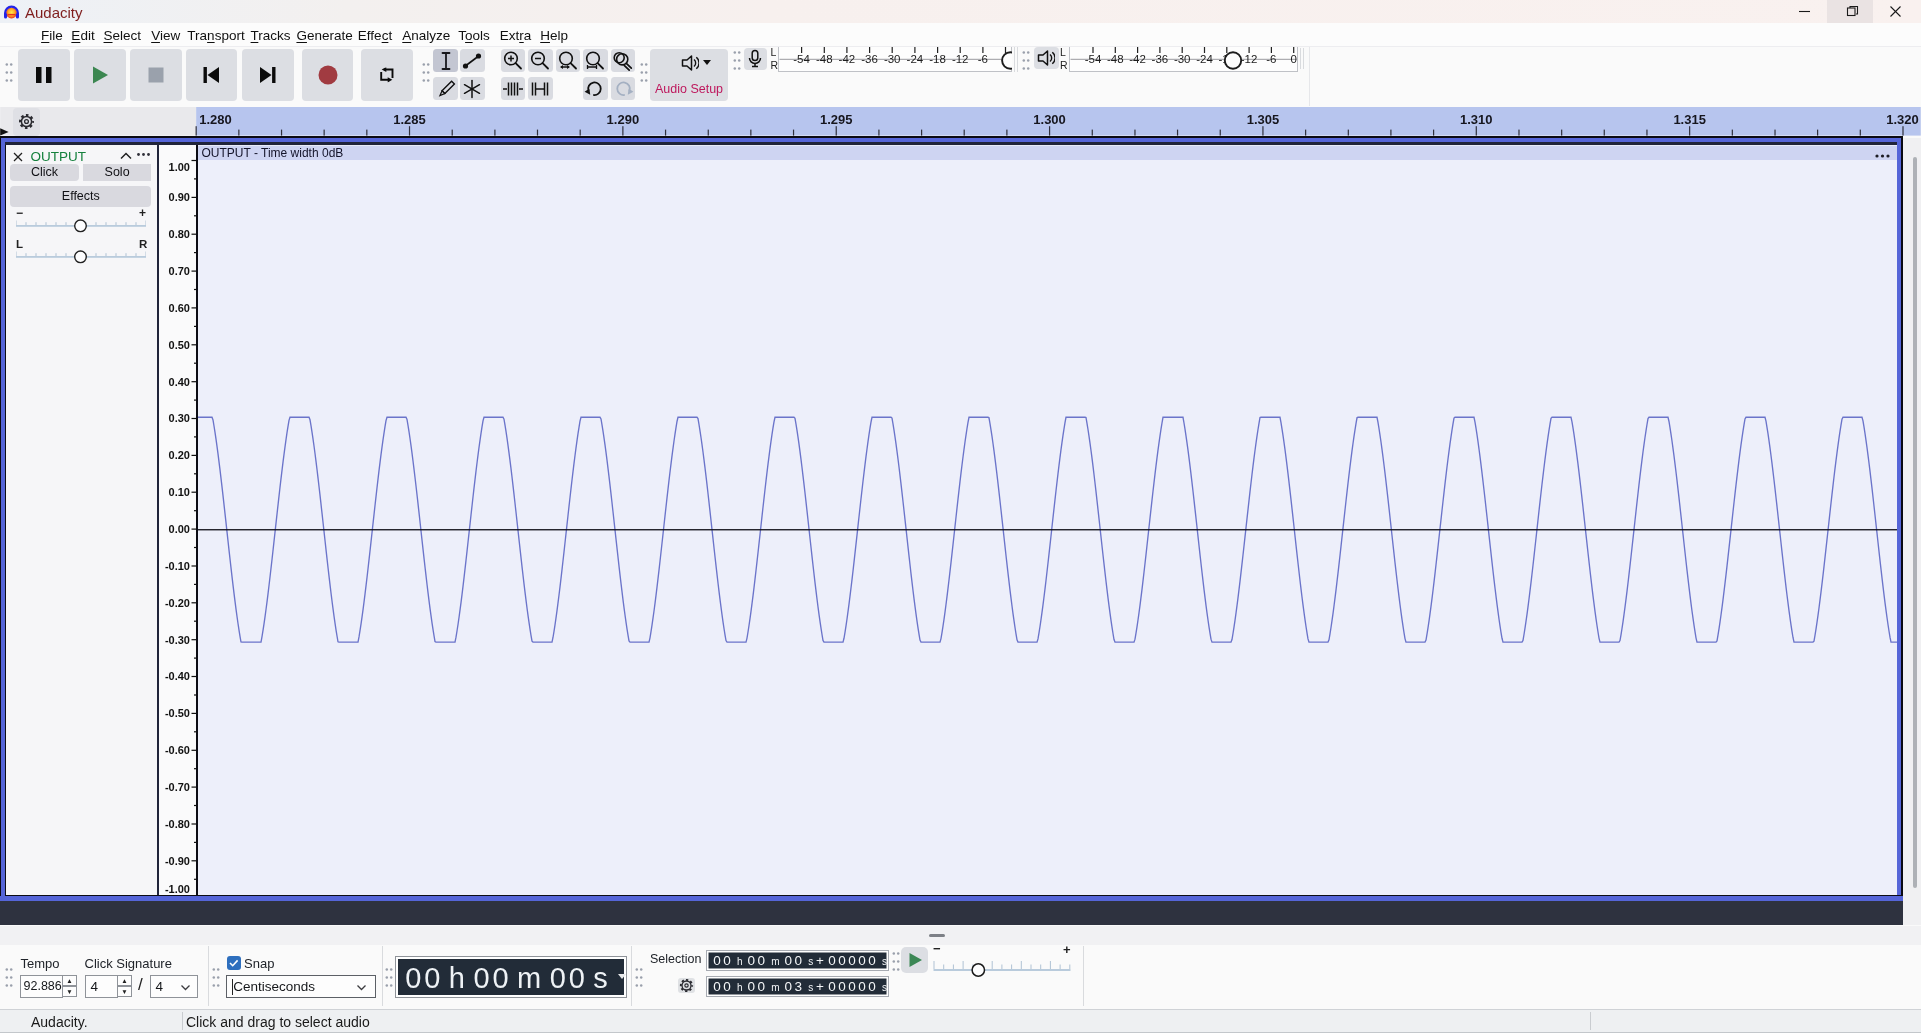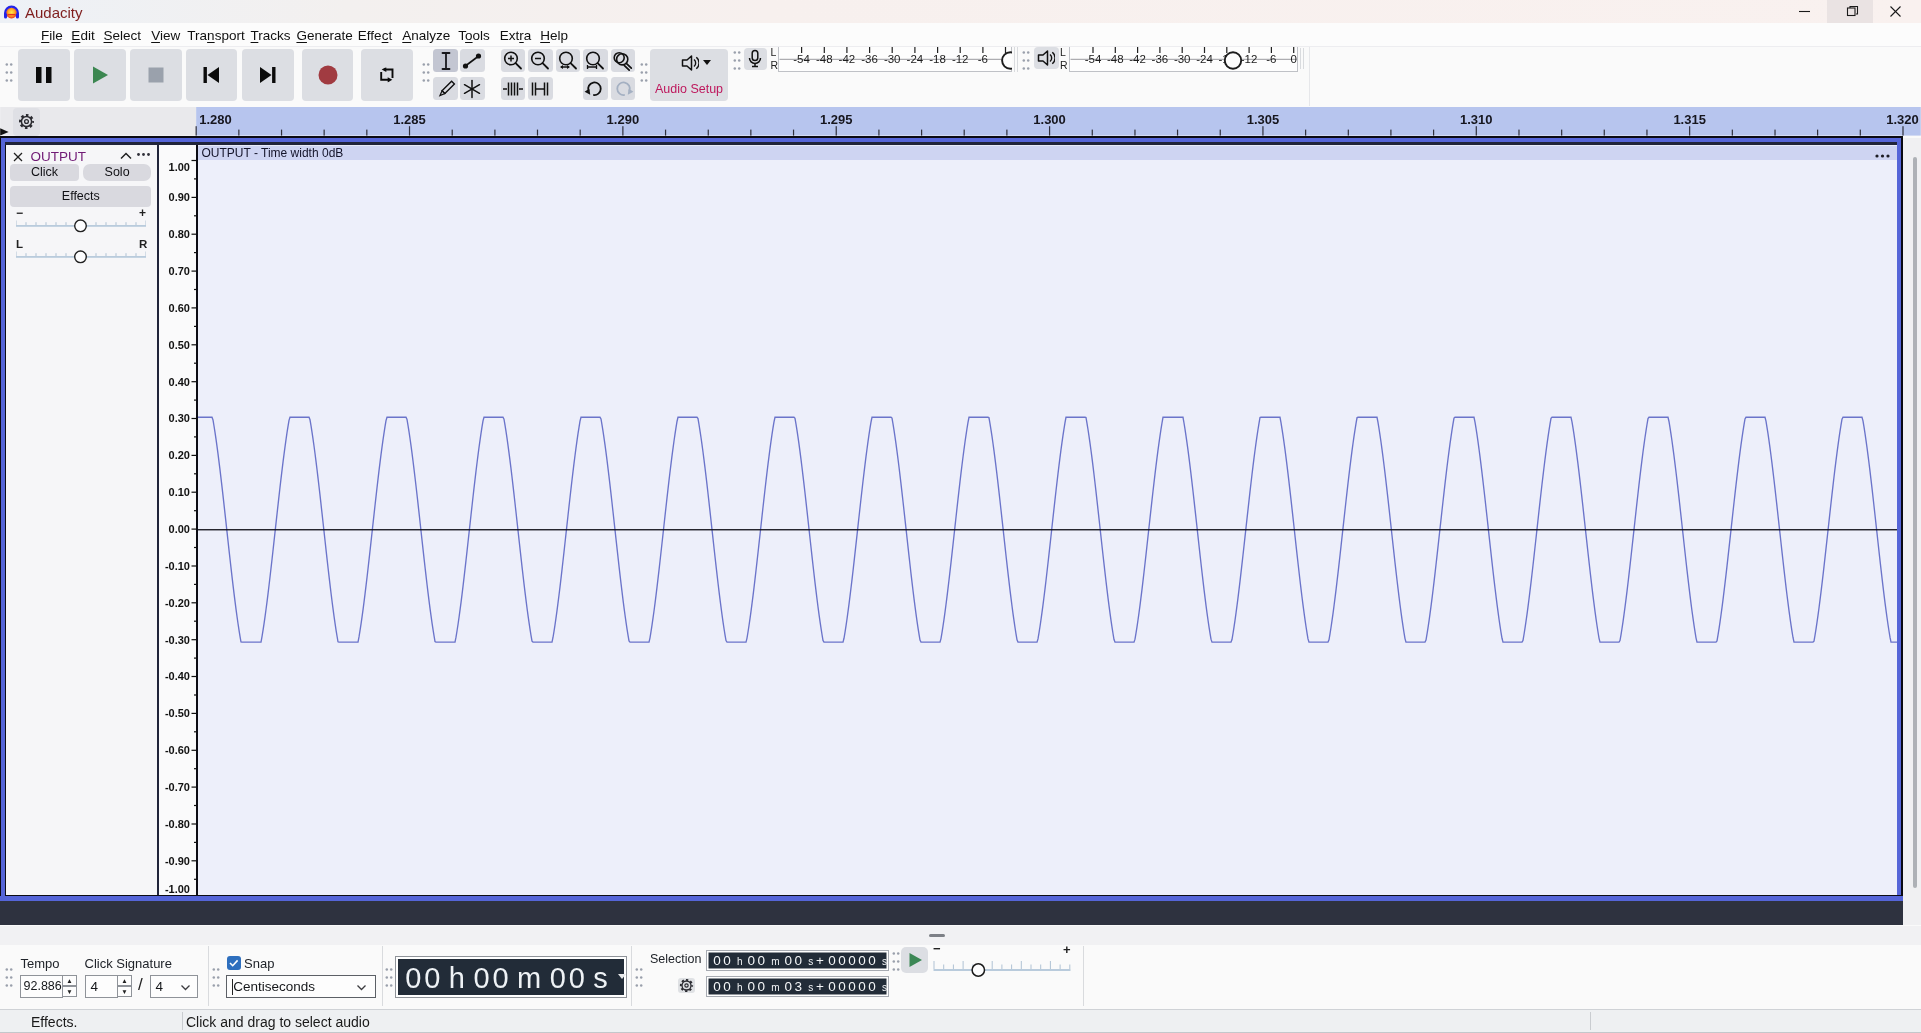--- a/index.html
+++ b/index.html
@@ -413,31 +413,31 @@
 <div class="abs" style="left:201.5px;top:146.2px;font-size:12px;color:#14142a">OUTPUT - Time width 0dB</div>
 <svg class="abs" style="left:1873.5px;top:152.5px" width="17" height="6" viewBox="0 0 17 6">
     <circle cx="3" cy="3" r="1.6" fill="#1c1c24"></circle>
     <circle cx="8.5" cy="3" r="1.6" fill="#1c1c24"></circle>
     <circle cx="14" cy="3" r="1.6" fill="#1c1c24"></circle>
   </svg>
 <svg class="abs" style="left:10px;top:149px" width="16" height="16" viewBox="0 0 16 16">
     <line x1="4" y1="4" x2="12" y2="12" stroke="#222" stroke-width="1.3"></line>
     <line x1="12" y1="4" x2="4" y2="12" stroke="#222" stroke-width="1.3"></line>
   </svg>
-<div class="abs" style="left:30.5px;top:148.5px;font-size:13.5px;color:#701a75">OUTPUT</div>
+<div class="abs" style="left:30.5px;top:148.5px;font-size:13.5px;color:#15803d">OUTPUT</div>
 <svg class="abs" style="left:119px;top:150px" width="14" height="12" viewBox="0 0 14 12">
     <polyline points="2,8.5 7,3.5 12,8.5" fill="none" stroke="#222" stroke-width="1.5"></polyline>
   </svg>
 <svg class="abs" style="left:136px;top:152px" width="15" height="5" viewBox="0 0 15 5">
     <circle cx="2.5" cy="2.5" r="1.4" fill="#30303a"></circle>
     <circle cx="7.5" cy="2.5" r="1.4" fill="#30303a"></circle>
     <circle cx="12.5" cy="2.5" r="1.4" fill="#30303a"></circle>
   </svg>
 <div class="abs" style="left:10.3px;top:163.8px;width:68.4px;height:17.5px;background:#d9d9df;border-radius:4px;text-align:center;font-size:12.5px;line-height:17px;color:#101014">Click</div>
-<div class="abs" style="left:82.9px;top:163.8px;width:68.4px;height:17.5px;background:#d9d9df;border-radius:7px;text-align:center;font-size:12.5px;line-height:17px;color:#101014">Solo</div>
+<div class="abs" style="left:82.9px;top:163.8px;width:68.4px;height:17.5px;background:#d9d9df;border-radius:0;text-align:center;font-size:12.5px;line-height:17px;color:#101014">Solo</div>
 <div class="abs" style="left:10.3px;top:186.1px;width:141px;height:21.2px;background:#d9d9df;border-radius:4px;text-align:center;font-size:12.5px;line-height:20px;color:#101014">Effects</div>
 <div class="abs" style="left:16px;top:206px;font-size:12px;font-weight:bold;color:#222">−</div>
 <div class="abs" style="left:139px;top:206px;font-size:12px;font-weight:bold;color:#222">+</div>
 <svg class="abs" style="left:16px;top:214.5px" width="130" height="18" viewBox="0 0 130 18">
     <rect x="0" y="10" width="130" height="1.8" fill="#b9cbdc"></rect>
     <rect x="-0.5" y="5.5" width="1" height="4.5" fill="#b0c2d4"></rect>
     <rect x="9.5" y="7.2" width="1" height="2.8" fill="#b0c2d4"></rect>
     <rect x="19.5" y="7.2" width="1" height="2.8" fill="#b0c2d4"></rect>
     <rect x="29.5" y="7.2" width="1" height="2.8" fill="#b0c2d4"></rect>
     <rect x="39.5" y="7.2" width="1" height="2.8" fill="#b0c2d4"></rect>
@@ -647,16 +647,16 @@
     <rect x="97.5" y="24.5" width="1" height="4.5" fill="#b0c2d4"></rect>
     <rect x="107.2" y="24.5" width="1" height="4.5" fill="#b0c2d4"></rect>
     <rect x="116.9" y="21" width="1" height="8" fill="#b0c2d4"></rect>
     <rect x="126.6" y="24.5" width="1" height="4.5" fill="#b0c2d4"></rect>
     <rect x="136.3" y="24.5" width="1" height="4.5" fill="#b0c2d4"></rect>
     <circle cx="45.3" cy="30" r="6.2" fill="#fdfdfe" stroke="#1a1a1a" stroke-width="1.5"></circle>
     <text x="0" y="13" font-size="13" font-weight="bold" fill="#222" font-family="Liberation Sans, sans-serif">−</text>
     <text x="130" y="14" font-size="13" font-weight="bold" fill="#222" font-family="Liberation Sans, sans-serif">+</text>
   </svg>
 <div class="abs" style="left:0;top:1008.9px;width:1921px;height:24.1px;background:#eef0f2;border-top:1px solid #cfd2d6"></div>
-<div class="abs" style="left:31px;top:1014px;font-size:14px;color:#191919">Effects.</div>
+<div class="abs" style="left:31px;top:1014px;font-size:14px;color:#191919">Audacity.</div>
 <div class="abs" style="left:186px;top:1014px;font-size:14px;color:#191919">Click and drag to select audio</div>
 <div class="vline" style="left:181.5px;top:1012px;height:18px;background:#c9ccd0"></div>
 <div class="vline" style="left:1590px;top:1012px;height:18px;background:#c9ccd0"></div>
 <div class="abs" style="left:0;top:1031.7px;width:1921px;height:1.3px;background:#c3c7cb"></div>
 </body></html>

